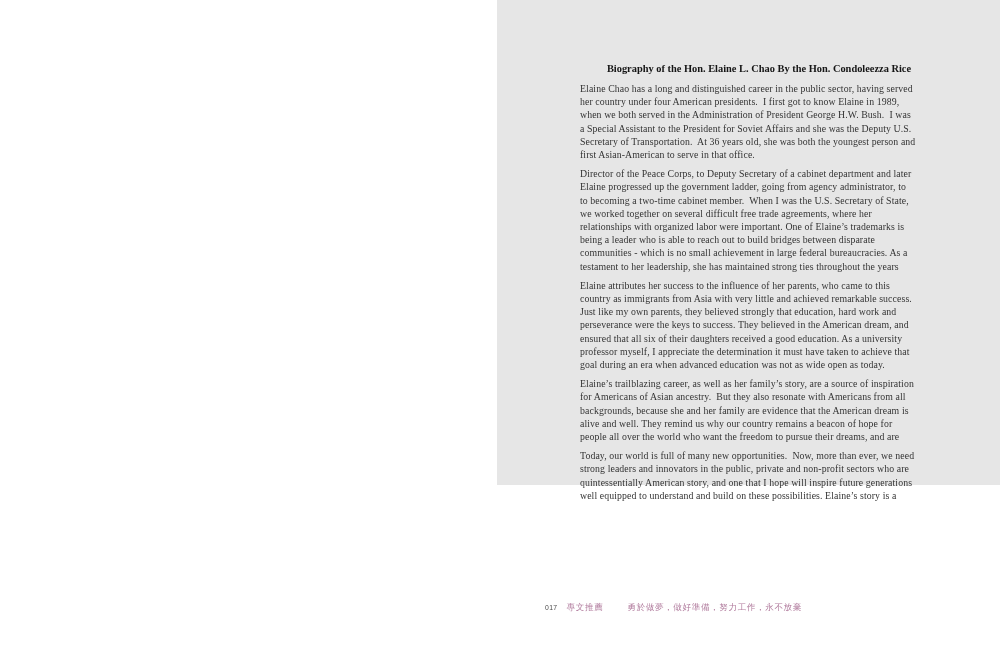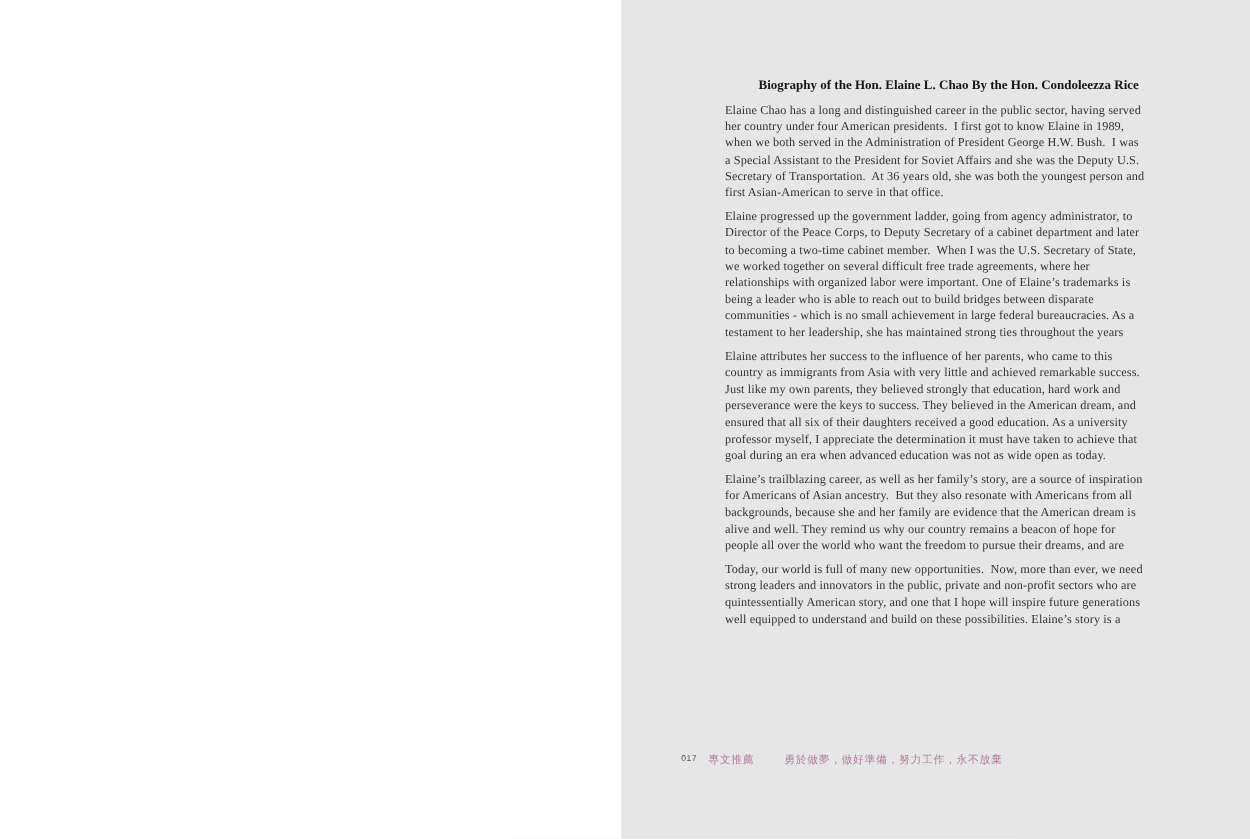--- a/index.html
+++ b/index.html
@@ -14,21 +14,21 @@
   body{
     position:relative;
     background:#ffffff;
     font-family:"Liberation Serif","DejaVu Serif",serif;
   }
   .left-blank-page{
     position:absolute;left:0;top:0;width:497px;height:671px;
     background:#ffffff;
   }
   .right-page{
-    position:absolute;left:497px;top:0;width:503px;height:671px;
+    position:absolute;left:497px;top:0;width:503px;height:485px;
     background:var(--page-bg);
   }
   .text-block{
     position:absolute;left:83px;top:62px;width:358px;
     color:var(--body-ink);
   }
   .doc-title{
     font-size:10.4px;
     font-weight:bold;
     color:var(--title-ink);
@@ -75,22 +75,22 @@
     <div>
         <div class="paragraph">
           <div class="text-line">Elaine Chao has a long and distinguished career in the public sector, having served</div>
           <div class="text-line">her country under four American presidents.  I first got to know Elaine in 1989,</div>
           <div class="text-line">when we both served in the Administration of President George H.W. Bush.  I was</div>
           <div class="text-line">a Special Assistant to the President for Soviet Affairs and she was the Deputy U.S.</div>
           <div class="text-line">Secretary of Transportation.  At 36 years old, she was both the youngest person and</div>
           <div class="text-line">first Asian-American to serve in that office.</div>
         </div>
         <div class="paragraph">
+          <div class="text-line">Director of the Peace Corps, to Deputy Secretary of a cabinet department and later</div>
           <div class="text-line">Elaine progressed up the government ladder, going from agency administrator, to</div>
-          <div class="text-line">Director of the Peace Corps, to Deputy Secretary of a cabinet department and later</div>
           <div class="text-line">to becoming a two-time cabinet member.  When I was the U.S. Secretary of State,</div>
           <div class="text-line">we worked together on several difficult free trade agreements, where her</div>
           <div class="text-line">relationships with organized labor were important. One of Elaine’s trademarks is</div>
           <div class="text-line">being a leader who is able to reach out to build bridges between disparate</div>
           <div class="text-line">communities - which is no small achievement in large federal bureaucracies. As a</div>
           <div class="text-line">testament to her leadership, she has maintained strong ties throughout the years</div>
         </div>
         <div class="paragraph">
           <div class="text-line">Elaine attributes her success to the influence of her parents, who came to this</div>
           <div class="text-line">country as immigrants from Asia with very little and achieved remarkable success.</div>

